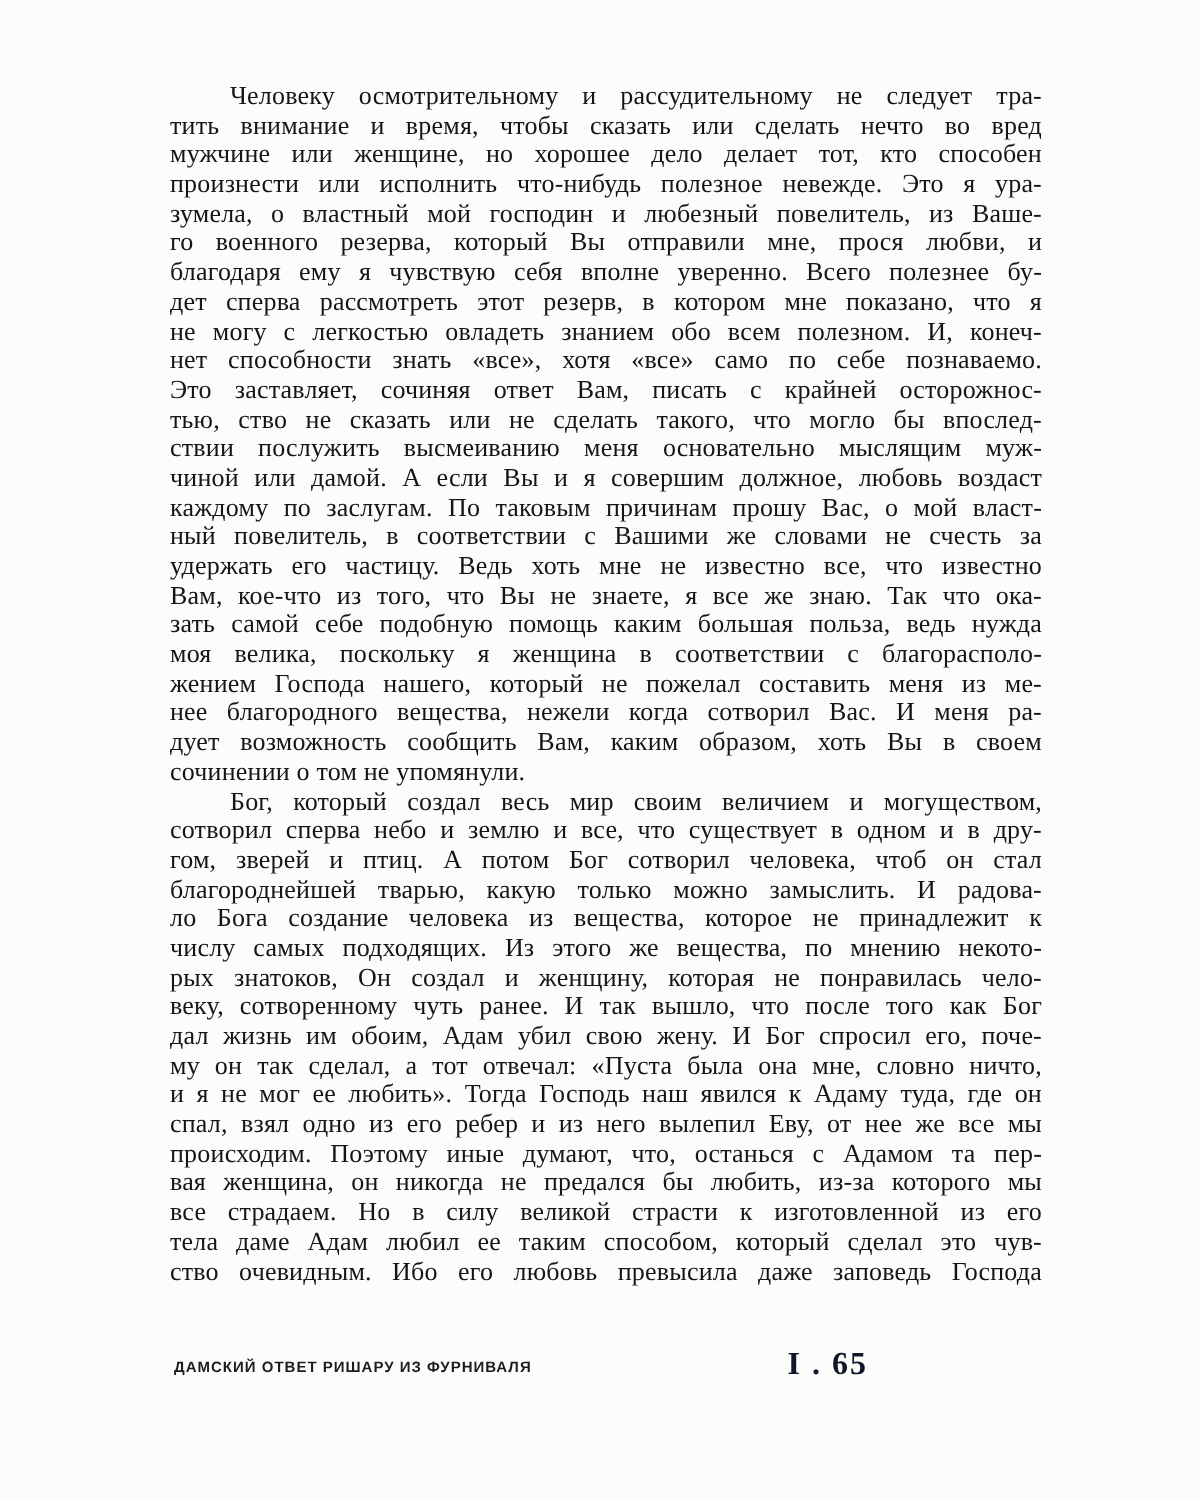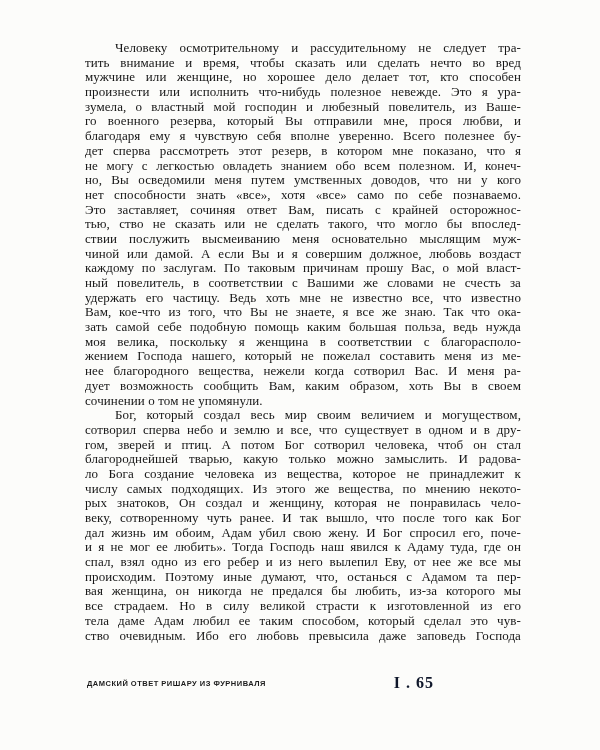--- a/index.html
+++ b/index.html
@@ -82,21 +82,20 @@
   <div class="paragraph">
         <div class="line indent">Человеку осмотрительному и рассудительному не следует тра-</div>
         <div class="line">тить внимание и время, чтобы сказать или сделать нечто во вред</div>
         <div class="line">мужчине или женщине, но хорошее дело делает тот, кто способен</div>
         <div class="line">произнести или исполнить что-нибудь полезное невежде. Это я ура-</div>
         <div class="line">зумела, о властный мой господин и любезный повелитель, из Ваше-</div>
         <div class="line">го военного резерва, который Вы отправили мне, прося любви, и</div>
         <div class="line">благодаря ему я чувствую себя вполне уверенно. Всего полезнее бу-</div>
         <div class="line">дет сперва рассмотреть этот резерв, в котором мне показано, что я</div>
         <div class="line">не могу с легкостью овладеть знанием обо всем полезном. И, конеч-</div>
-        <div class="line">но, Вы осведомили меня путем умственных доводов, что ни у кого</div>
         <div class="line">нет способности знать «все», хотя «все» само по себе познаваемо.</div>
         <div class="line">Это заставляет, сочиняя ответ Вам, писать с крайней осторожнос-</div>
         <div class="line">тью, ство не сказать или не сделать такого, что могло бы впослед-</div>
         <div class="line">ствии послужить высмеиванию меня основательно мыслящим муж-</div>
         <div class="line">чиной или дамой. А если Вы и я совершим должное, любовь воздаст</div>
         <div class="line">каждому по заслугам. По таковым причинам прошу Вас, о мой власт-</div>
         <div class="line">ный повелитель, в соответствии с Вашими же словами не счесть за</div>
         <div class="line">удержать его частицу. Ведь хоть мне не известно все, что известно</div>
         <div class="line">Вам, кое-что из того, что Вы не знаете, я все же знаю. Так что ока-</div>
         <div class="line">зать самой себе подобную помощь каким большая польза, ведь нужда</div>
@@ -109,20 +108,21 @@
       <div class="paragraph">
         <div class="line indent">Бог, который создал весь мир своим величием и могуществом,</div>
         <div class="line">сотворил сперва небо и землю и все, что существует в одном и в дру-</div>
         <div class="line">гом, зверей и птиц. А потом Бог сотворил человека, чтоб он стал</div>
         <div class="line">благороднейшей тварью, какую только можно замыслить. И радова-</div>
         <div class="line">ло Бога создание человека из вещества, которое не принадлежит к</div>
         <div class="line">числу самых подходящих. Из этого же вещества, по мнению некото-</div>
         <div class="line">рых знатоков, Он создал и женщину, которая не понравилась чело-</div>
         <div class="line">веку, сотворенному чуть ранее. И так вышло, что после того как Бог</div>
         <div class="line">дал жизнь им обоим, Адам убил свою жену. И Бог спросил его, поче-</div>
+        <div class="line">му он так сделал, а тот отвечал: «Пуста была она мне, словно ничто,</div>
         <div class="line">и я не мог ее любить». Тогда Господь наш явился к Адаму туда, где он</div>
         <div class="line">спал, взял одно из его ребер и из него вылепил Еву, от нее же все мы</div>
         <div class="line">происходим. Поэтому иные думают, что, останься с Адамом та пер-</div>
         <div class="line">вая женщина, он никогда не предался бы любить, из-за которого мы</div>
         <div class="line">все страдаем. Но в силу великой страсти к изготовленной из его</div>
         <div class="line">тела даме Адам любил ее таким способом, который сделал это чув-</div>
         <div class="line">ство очевидным. Ибо его любовь превысила даже заповедь Господа</div>
       </div>
     </div>
 

